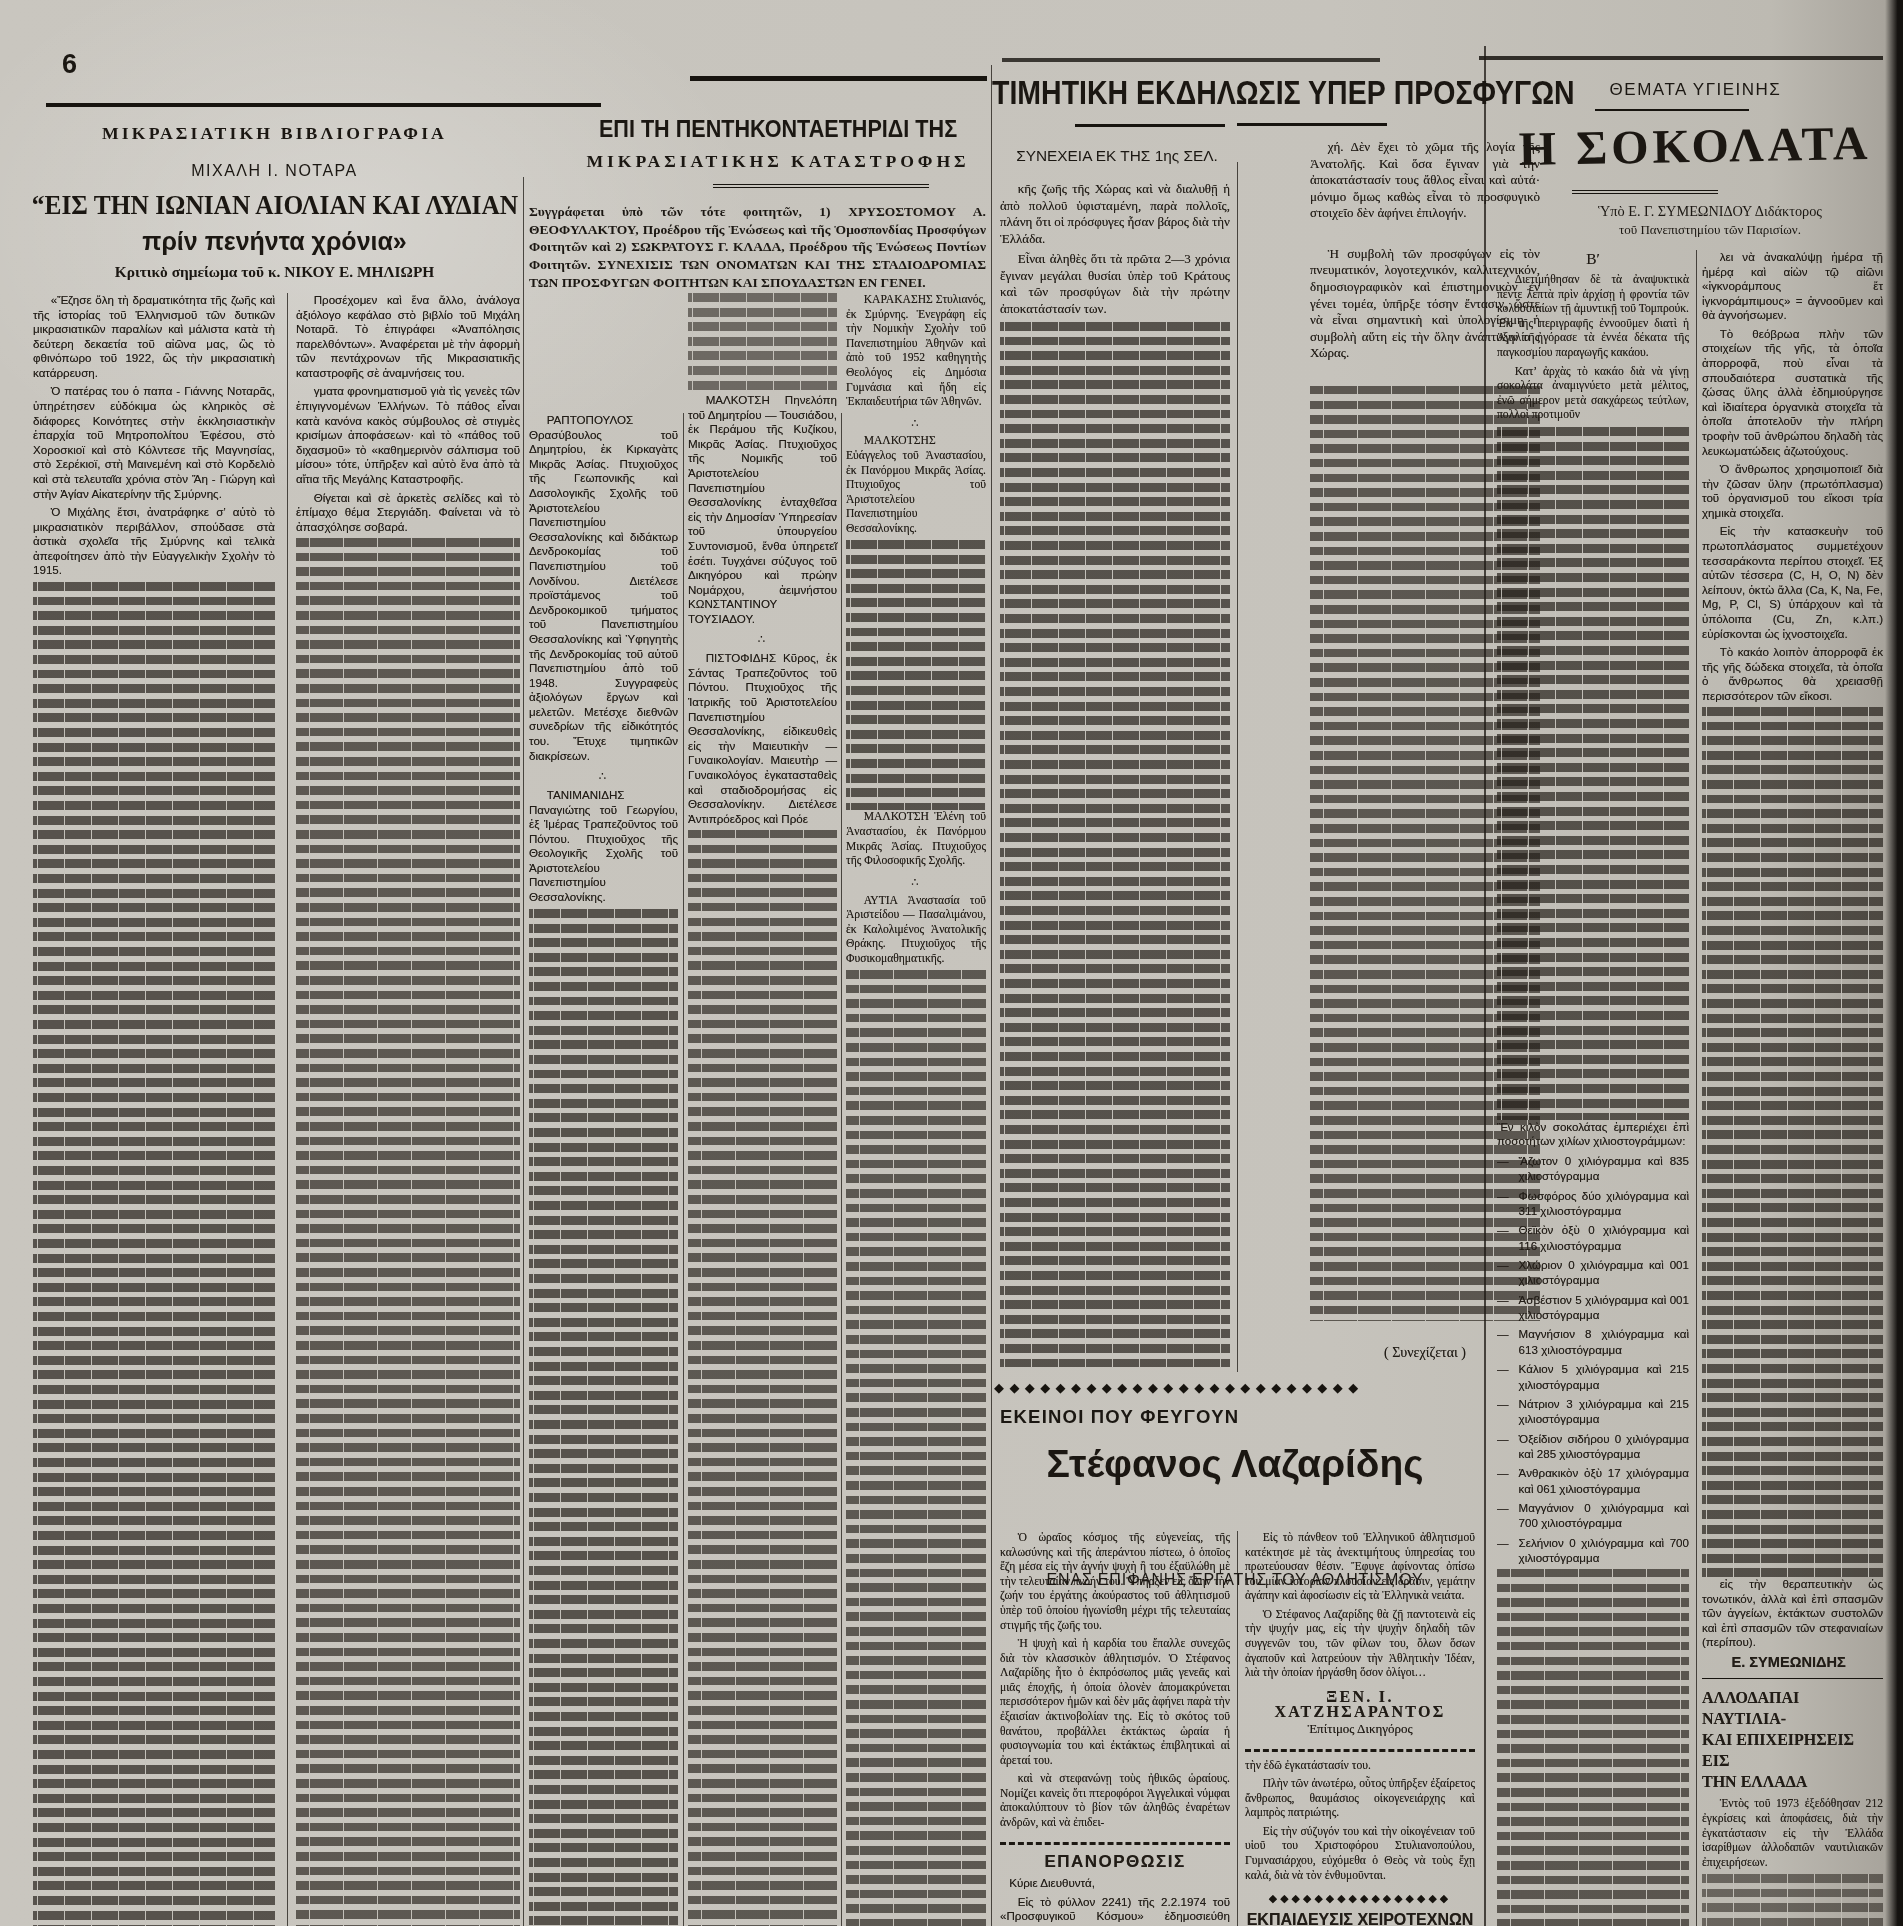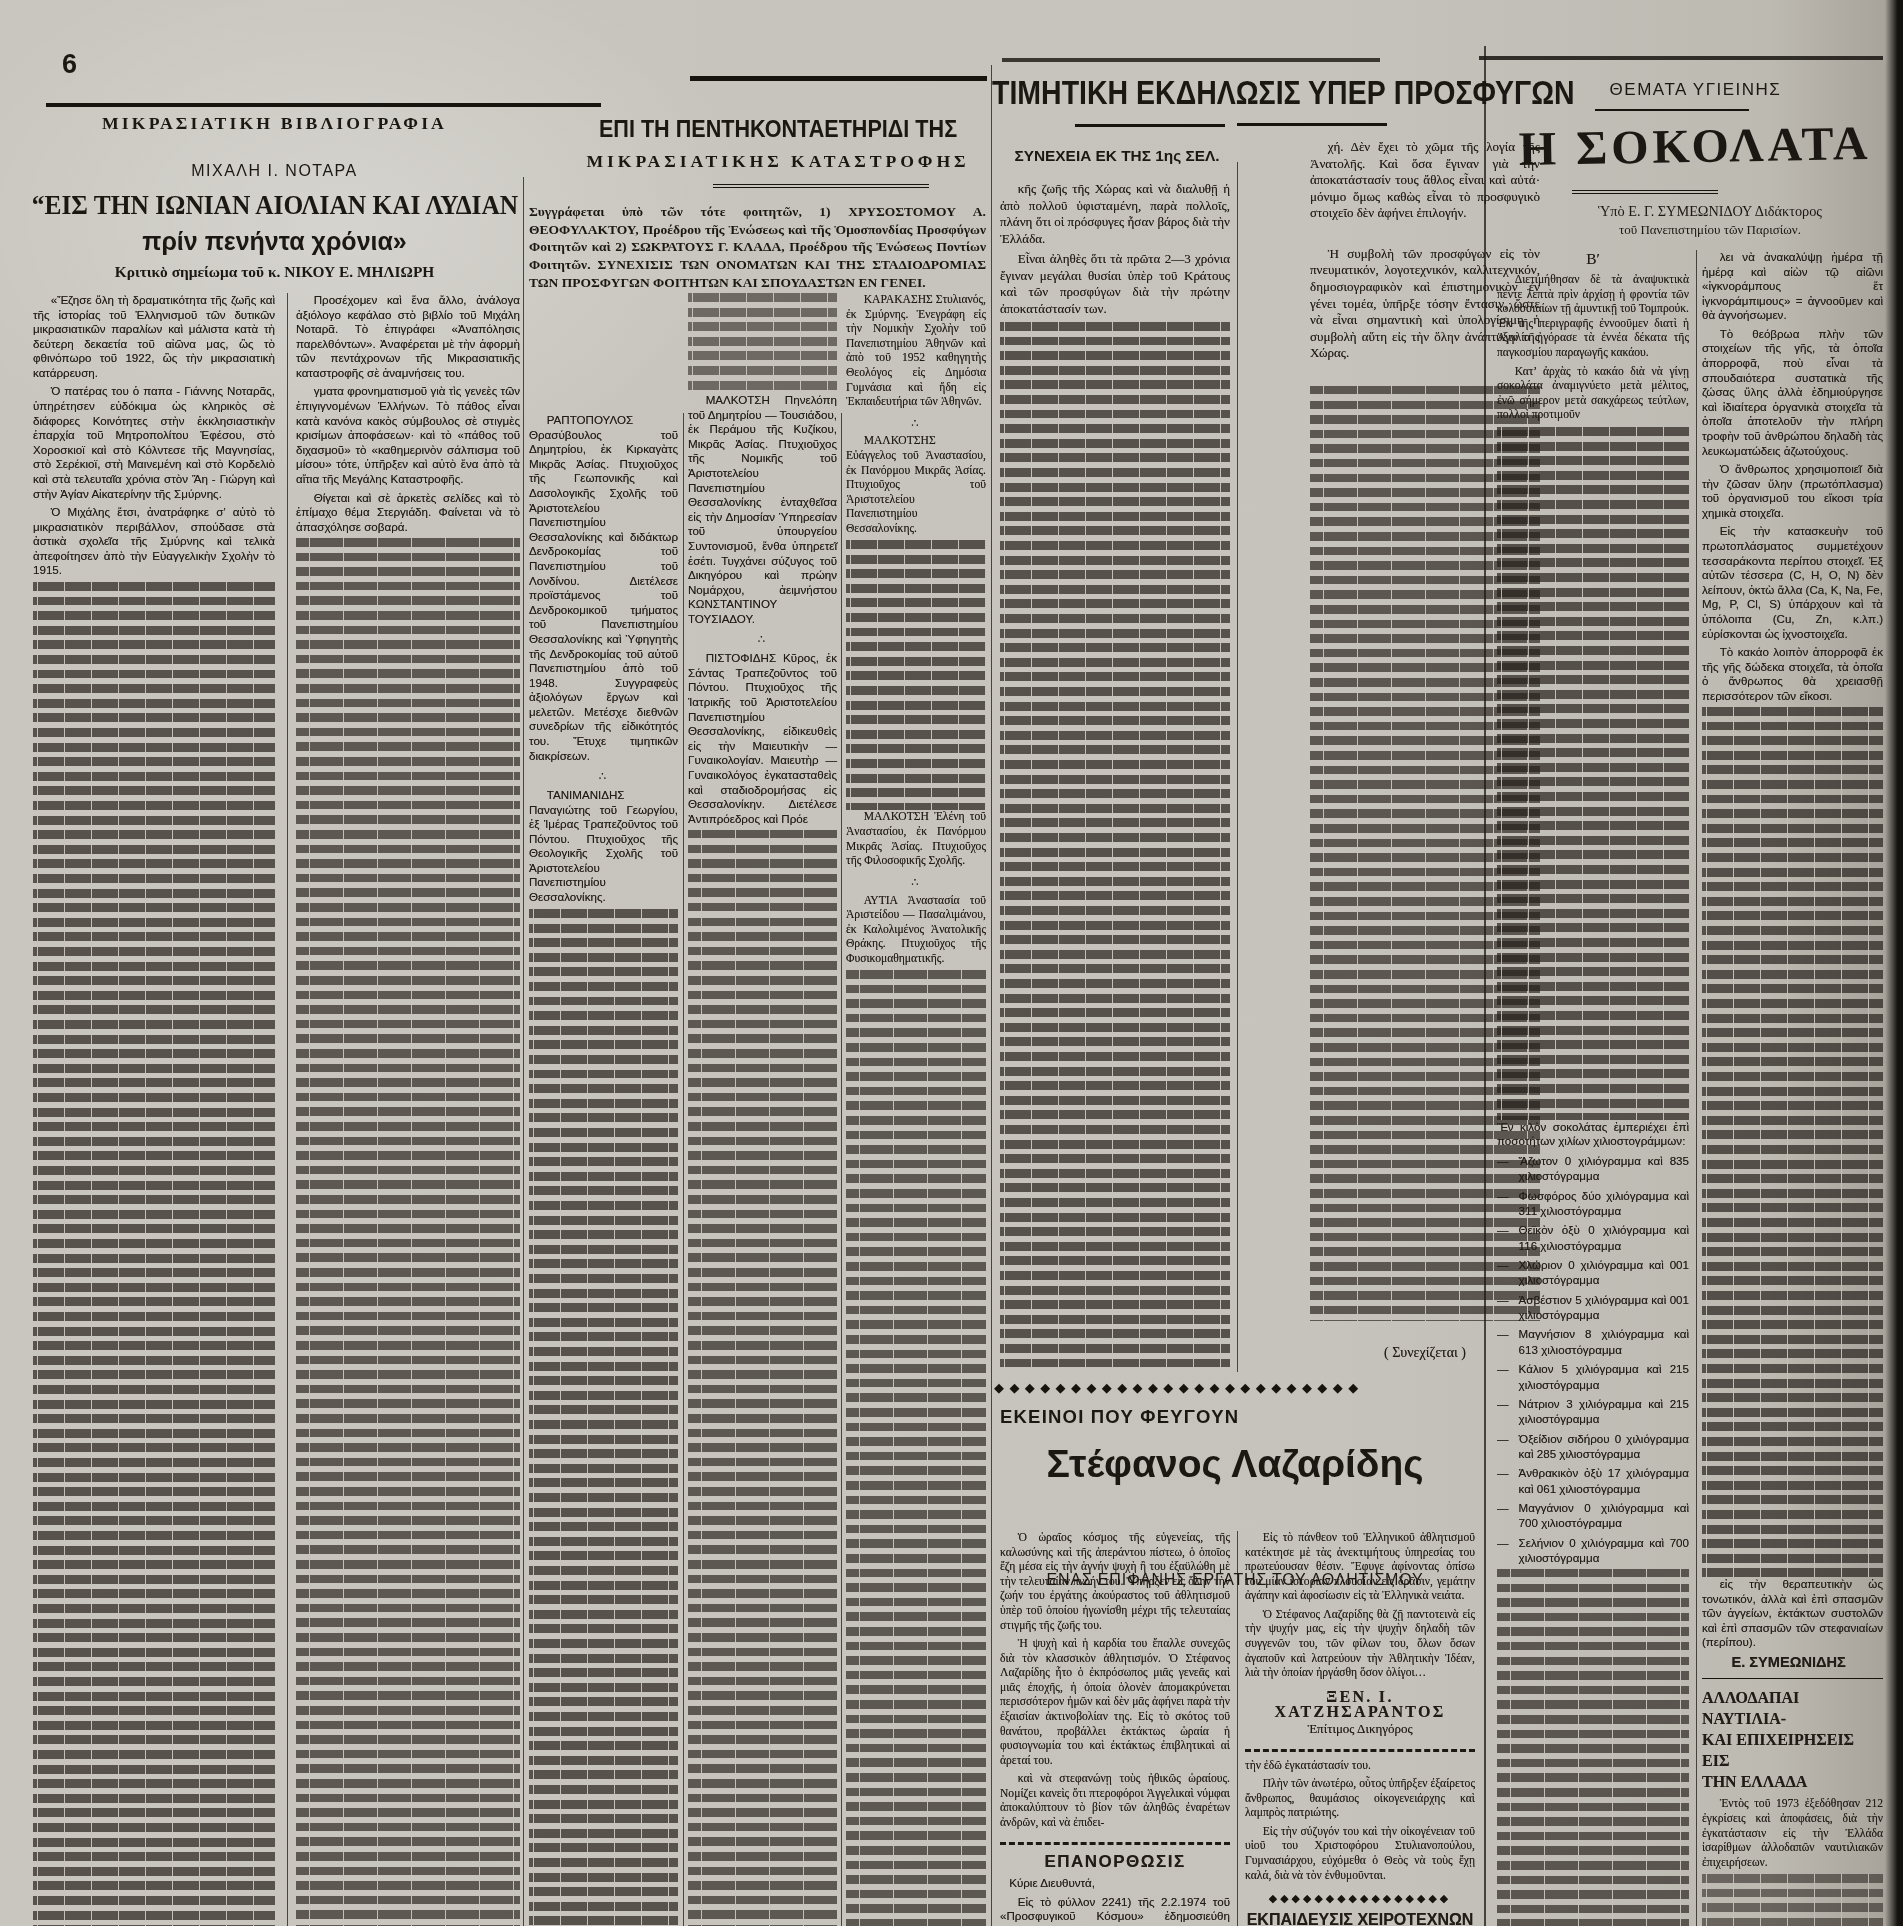--- a/index.html
+++ b/index.html
@@ -40,21 +40,21 @@
 <body>
 
 <div id="page">
 
   <div class="abs sans" style="left:62px;top:49px;font-size:27px;font-weight:bold;">6</div>
   <div class="abs hrule" style="left:46px;top:103px;width:555px;height:3.9px;"></div>
   <div class="abs hrule" style="left:690px;top:76px;width:297px;height:4.6px;"></div>
   <div class="abs hrule" style="left:1002px;top:58px;width:378px;height:3.5px;opacity:.8;"></div>
   <div class="abs hrule" style="left:1479px;top:56px;width:404px;height:4.2px;opacity:.85;"></div>
 
-  <div class="abs serif center" style="left:29px;top:113px;width:491px;font-size:17.7px;font-weight:bold;letter-spacing:3.1px;">ΜΙΚΡΑΣΙΑΤΙΚΗ ΒΙΒΛΙΟΓΡΑΦΙΑ</div>
+  <div class="abs serif center" style="left:29px;top:123px;width:491px;font-size:17.7px;font-weight:bold;letter-spacing:3.1px;">ΜΙΚΡΑΣΙΑΤΙΚΗ ΒΙΒΛΙΟΓΡΑΦΙΑ</div>
   <div class="abs sans center" style="left:29px;top:162px;width:491px;font-size:16px;letter-spacing:1.5px;">ΜΙΧΑΛΗ Ι. ΝΟΤΑΡΑ</div>
   <div class="abs serif center" style="left:21px;top:190px;width:508px;font-size:25.4px;font-weight:bold;transform:scaleY(1.1);">“ΕΙΣ ΤΗΝ ΙΩΝΙΑΝ ΑΙΟΛΙΑΝ ΚΑΙ ΛΥΔΙΑΝ</div>
   <div class="abs sans center" style="left:29px;top:227px;width:491px;font-size:25px;font-weight:bold;">πρίν πενήντα χρόνια»</div>
   <div class="abs serif center" style="left:29px;top:263px;width:491px;font-size:15.4px;font-weight:bold;">Κριτικὸ σημείωμα τοῦ κ. ΝΙΚΟΥ Ε. ΜΗΛΙΩΡΗ</div>
 
   <div class="abs col sans bodytxt noindentX" style="left:33px;top:293px;width:242px;height:2450px;">
     <p>«Ἔζησε ὅλη τὴ δραματικότητα τῆς ζωῆς καὶ τῆς ἱστορίας τοῦ Ἑλληνισμοῦ τῶν δυτικῶν μικρασιατικῶν παραλίων καὶ μάλιστα κατὰ τὴ δεύτερη δεκαετία τοῦ αἰῶνα μας, ὣς τὸ φθινόπωρο τοῦ 1922, ὣς τὴν μικρασιατικὴ κατάρρευση.</p>
     <p>Ὁ πατέρας του ὁ παπα - Γιάννης Νοταρᾶς, ὑπηρέτησεν εὐδόκιμα ὡς κληρικὸς σὲ διάφορες Κοινότητες στὴν ἐκκλησιαστικὴν ἐπαρχία τοῦ Μητροπολίτου Ἐφέσου, στὸ Χοροσκιοϊ καὶ στὸ Κόλντεσε τῆς Μαγνησίας, στὸ Σερέκιοϊ, στὴ Μαινεμένη καὶ στὸ Κορδελιὸ καὶ στὰ τελευταῖα χρόνια στὸν Ἅη - Γιώργη καὶ στὴν Ἁγίαν Αἰκατερίνην τῆς Σμύρνης.</p>
     <p>Ὁ Μιχάλης ἔτσι, ἀνατράφηκε σ’ αὐτὸ τὸ μικρασιατικὸν περιβάλλον, σπούδασε στὰ ἀστικὰ σχολεῖα τῆς Σμύρνης καὶ τελικὰ ἀπεφοίτησεν ἀπὸ τὴν Εὐαγγελικὴν Σχολὴν τὸ 1915.</p>
     <div class="fill"></div>
@@ -98,21 +98,21 @@
     <div class="fill" style="flex:0 0 270px;"></div>
     <p>ΜΑΛΚΟΤΣΗ Ἑλένη τοῦ Ἀναστασίου, ἐκ Πανόρμου Μικρᾶς Ἀσίας. Πτυχιοῦχος τῆς Φιλοσοφικῆς Σχολῆς.</p>
     <div class="sep3">∴</div>
     <p>ΑΥΤΙΑ Ἀναστασία τοῦ Ἀριστείδου — Πασαλιμάνου, ἐκ Καλολιμένος Ἀνατολικῆς Θράκης. Πτυχιοῦχος τῆς Φυσικομαθηματικῆς.</p>
     <div class="fill alt"></div>
   </div>
 
   <div class="abs sans center" style="left:992px;top:76px;width:487px;font-size:28.5px;font-weight:bold;transform:scaleY(1.18);white-space:nowrap;">ΤΙΜΗΤΙΚΗ ΕΚΔΗΛΩΣΙΣ ΥΠΕΡ ΠΡΟΣΦΥΓΩΝ</div>
   <div class="abs hrule" style="left:1075px;top:124px;width:150px;height:3.1px;"></div>
   <div class="abs hrule" style="left:1237px;top:123px;width:150px;height:3.1px;"></div>
-  <div class="abs sans" style="left:1009px;top:147px;width:216px;font-size:15.4px;font-weight:bold;text-align:center;">ΣΥΝΕΧΕΙΑ ΕΚ ΤΗΣ 1ης ΣΕΛ.</div>
+  <div class="abs sans" style="left:1009px;top:147px;width:216px;font-size:15.4px;font-weight:normal;text-align:center;">ΣΥΝΕΧΕΙΑ ΕΚ ΤΗΣ 1ης ΣΕΛ.</div>
 
   <div class="abs col serif bodytxt big1" style="left:1000px;top:181px;width:230px;height:1186px;">
     <p>κῆς ζωῆς τῆς Χώρας καὶ νὰ διαλυθῇ ἡ ἀπὸ πολλοῦ ὑφισταμένη, παρὰ πολλοῖς, πλάνη ὅτι οἱ πρόσφυγες ἦσαν βάρος διὰ τὴν Ἑλλάδα.</p>
     <p>Εἶναι ἀληθὲς ὅτι τὰ πρῶτα 2—3 χρόνια ἔγιναν μεγάλαι θυσίαι ὑπὲρ τοῦ Κράτους καὶ τῶν προσφύγων διὰ τὴν πρώτην ἀποκατάστασίν των.</p>
     <div class="fill"></div>
   </div>
   <div class="abs col serif bodytxt big1" style="left:1310px;top:139px;width:230px;height:1229px;gap:20px;">
     <p>χή. Δὲν ἔχει τὸ χῶμα τῆς λογία τῆς Ἀνατολῆς. Καὶ ὅσα ἔγιναν γιὰ τὴν ἀποκατάστασίν τους ἄθλος εἶναι καὶ αὐτά· μόνιμο ὅμως καθὼς εἶναι τὸ προσφυγικὸ στοιχεῖο δὲν ἀφήνει ἐπιλογήν.</p>
     <p>Ἡ συμβολὴ τῶν προσφύγων εἰς τὸν πνευματικόν, λογοτεχνικόν, καλλιτεχνικόν, δημοσιογραφικὸν καὶ ἐπιστημονικὸν ἐν γένει τομέα, ὑπῆρξε τόσην ἔντασιν, ὥστε νὰ εἶναι σημαντικὴ καὶ ὑπολογίσιμη ἡ συμβολὴ αὕτη εἰς τὴν ὅλην ἀνάπτυξιν τῆς Χώρας.</p>
     <div class="fill alt"></div>

